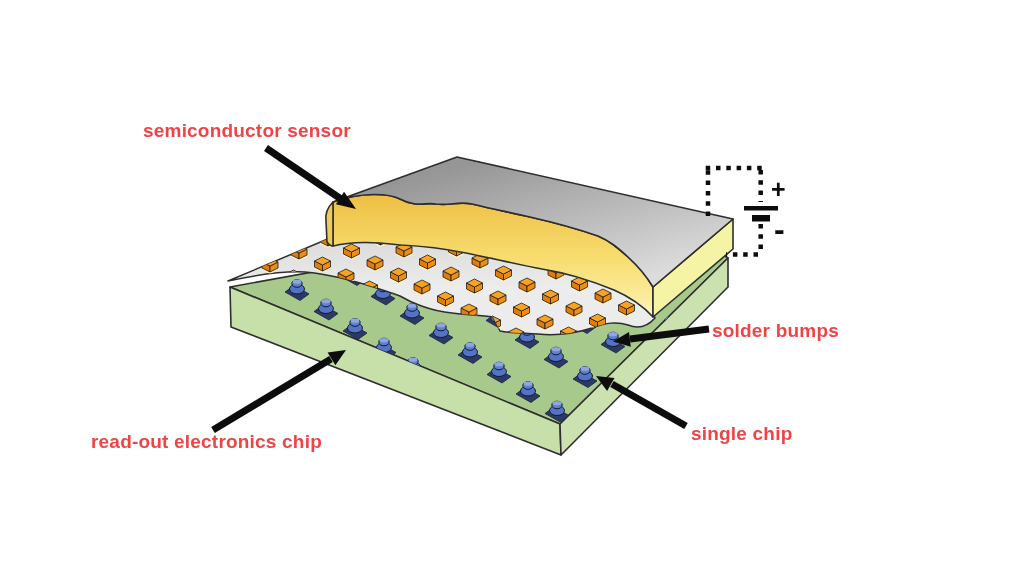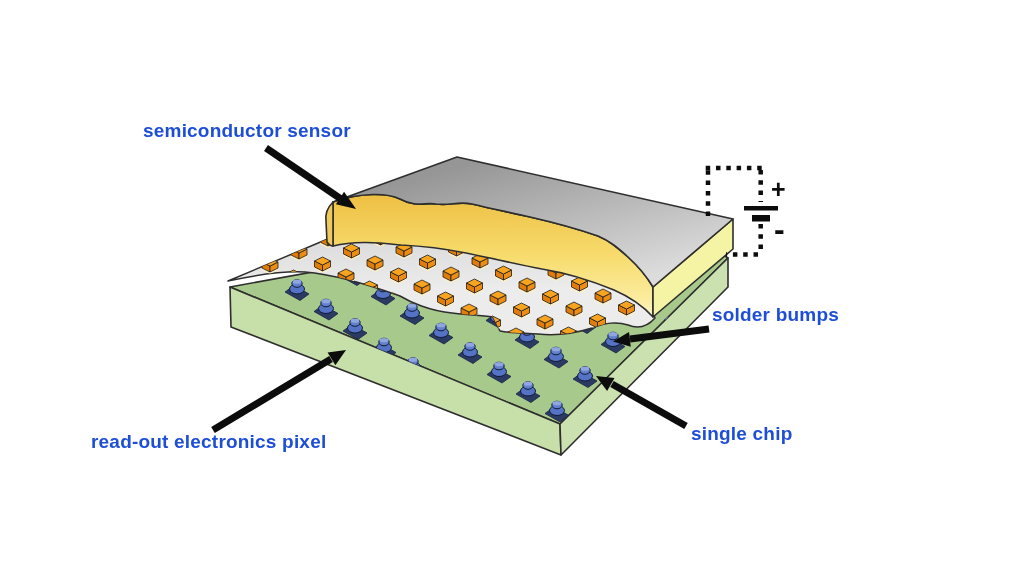--- a/index.html
+++ b/index.html
@@ -1,26 +1,26 @@
 <!DOCTYPE html>
 <html style="--board-top: #a7c98b; --board-front: #c7dfa9; --board-side: #cbe1af; --pad: #2b3a63; --bump-body: #5573c5; --bump-mid: #6280cf; --bump-cap: #8fa6e0; --sheet-dark: #d6d6d6; --sheet-light: #ececec; --slab-back: #969696; --slab-front: #dcdcdc; --band-top: #eec044; --band-mid: #f7dc6e; --band-light: #fbeca0; --band-pale: #fdf6cd; --band-cap: #f0c95c; --slab-side: #f4f4a4; --cube-top: #f9a41f; --cube-left: #e07c0a; --cube-right: #ed8d13; --cube-base: #ffefc2; --outline: #2e2e2e; --ink: #0c0c0c;"><head>
 <meta charset="utf-8">
 <style>
   html,body{margin:0;padding:0;background:#ffffff;}
   #stage{position:relative;width:1024px;height:576px;background:#ffffff;overflow:hidden;
          font-family:"Liberation Sans",sans-serif;}
   #stage svg{position:absolute;left:0;top:0;}
-  .lbl{position:absolute;font-weight:700;font-size:19px;color:#1d4ed8;
+  .lbl{position:absolute;font-weight:700;font-size:19px;color:#ef4444;
        white-space:nowrap;letter-spacing:.2px;}
   .sign{position:absolute;font-weight:700;color:#0d0d0d;line-height:1;}
   #plus-sign{left:771px;top:177px;font-size:25px;}
   #minus-sign{left:774px;top:213px;font-size:32px;}
   #sensor-label{left:143px;top:120px;}
   #chip-label{left:91px;top:431px;}
-  #solder-label{left:712px;top:304px;}
+  #solder-label{left:712px;top:320px;}
   #pixel-label{left:691px;top:423px;}
 </style>
 </head>
 <body>
 
 <div id="stage">
 
 <svg width="1024" height="576" viewBox="0 0 1024 576">
   <defs>
     <linearGradient id="gradSlabTop" gradientUnits="userSpaceOnUse" x1="520" y1="150" x2="560" y2="300">
@@ -777,19 +777,19 @@
       <polygon stroke="none" points="613,341.5 629,332 630.8,346.8"></polygon>
     </g>
     <g>
       <line x1="686" y1="426" x2="612" y2="384"></line>
       <polygon stroke="none" points="596,376 614.5,377.9 607.1,390.9"></polygon>
     </g>
   </g>
 </svg>
 
 <div class="lbl" id="sensor-label">semiconductor sensor</div>
-<div class="lbl" id="chip-label">read-out electronics pixel</div>
+<div class="lbl" id="chip-label">read-out electronics chip</div>
 <div class="lbl" id="solder-label">solder bumps</div>
 <div class="lbl" id="pixel-label">single chip</div>
 <div class="sign" id="plus-sign">+</div>
 <div class="sign" id="minus-sign">-</div>
 
 </div>
 
 </body></html>

